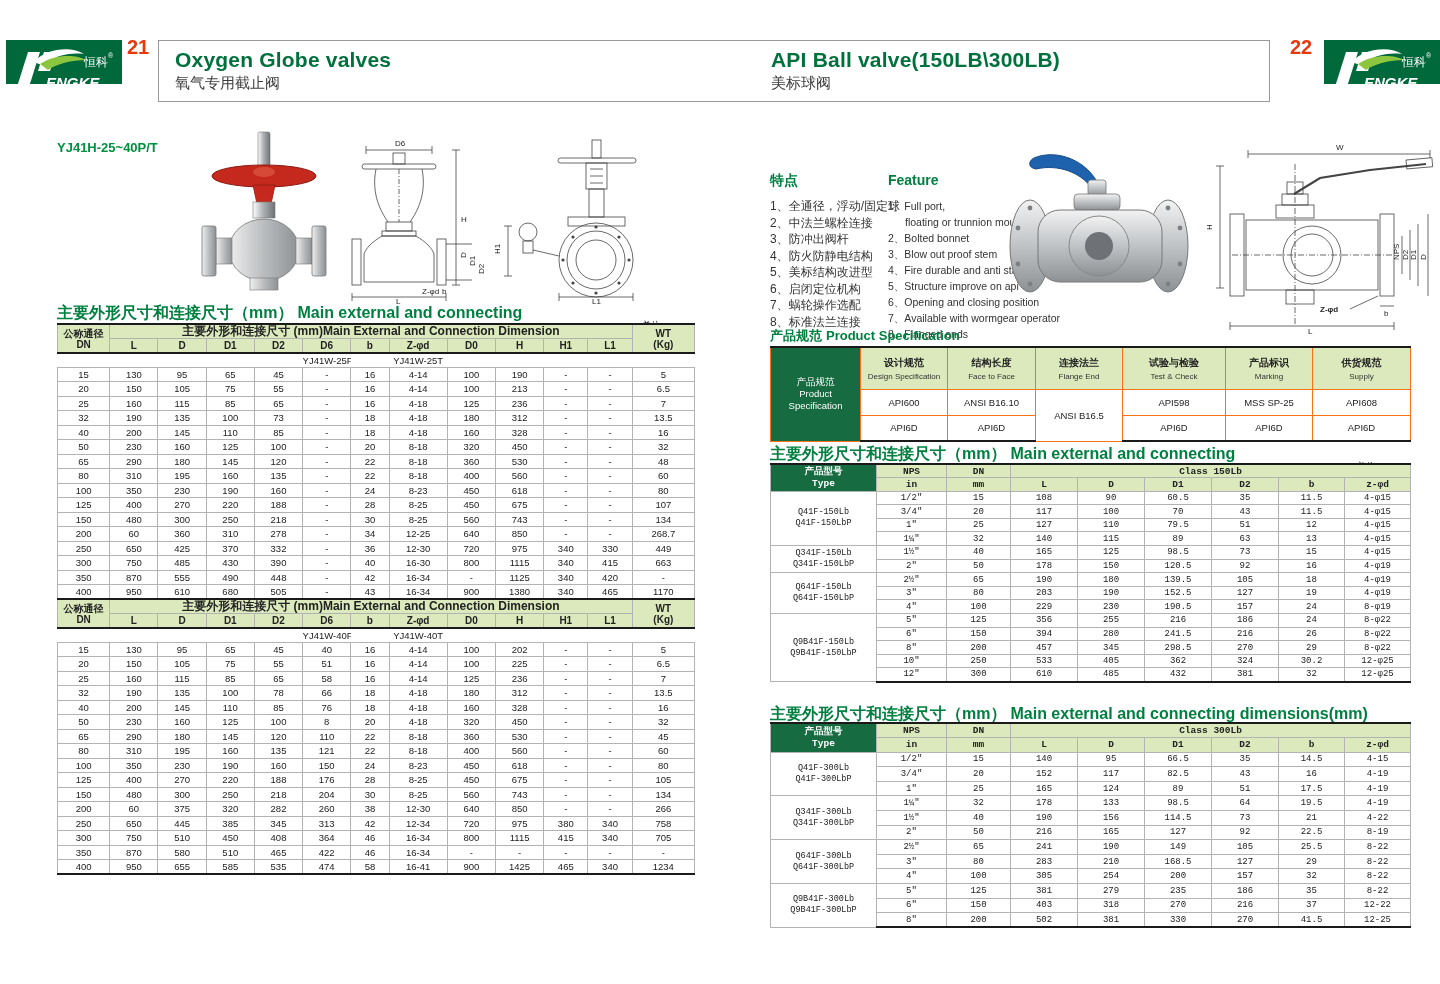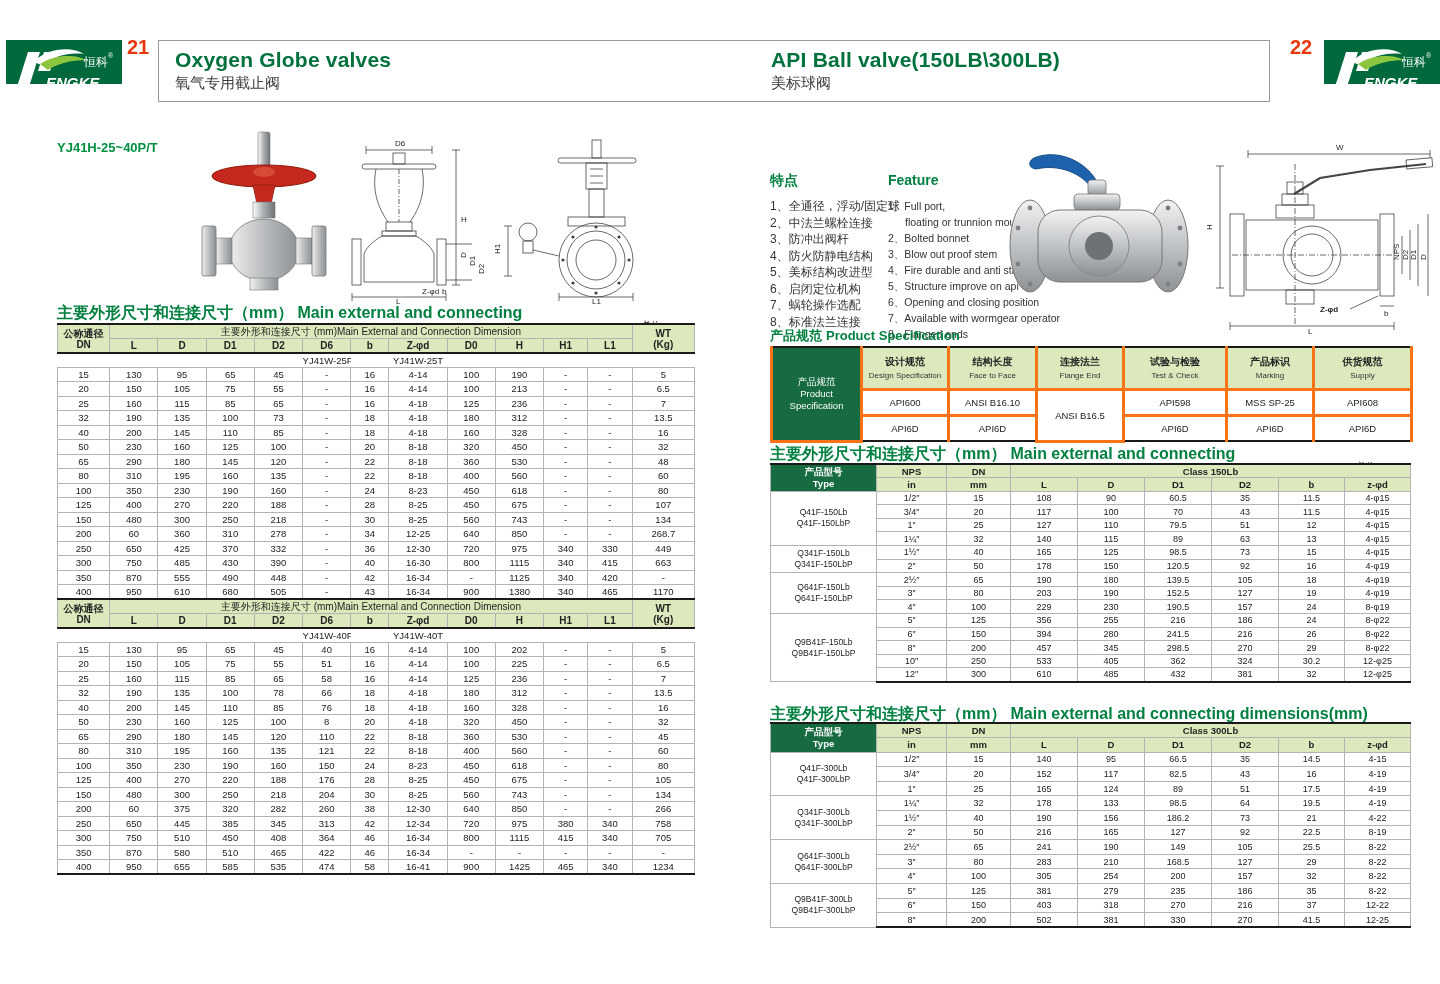--- a/index.html
+++ b/index.html
@@ -19,36 +19,36 @@
   .sec-title-zh, .sec-title-en { color:#008040; font-size:16px; font-weight:bold; }
   .sec-title-en { margin-left:4px; }
   .unit-label { color:#222; font-size:9px; }
 
   
   table { border-collapse:collapse; table-layout:fixed; }
   td { overflow:hidden; }
   .dims { width:638px; }
   .dims td { border:1px solid #b3b3b3; text-align:center; font-size:9.5px; color:#222; height:14.5px; white-space:nowrap; padding:0; }
   .dims td.hdr { background:#DCE9BD; }
-  .dims td.h1 { border-top:2px solid #1a1a1a; font-weight:normal; font-size:10px; line-height:11px; }
+  .dims td.h1 { border-top:2px solid #1a1a1a; font-weight:bold; font-size:12px; line-height:11px; }
   .dims td.h2, .dims td.h2b { border-bottom:2px solid #1a1a1a; font-weight:bold; font-size:10px; }
   .dims tr.model-row td { border-left:none; border-right:none; height:14px; }
   .dims tr:last-child td { border-bottom:2px solid #1a1a1a; }
 
   .spec { width:640px; }
-  .spec td { border:3px solid #f97316; text-align:center; font-size:9.5px; color:#222; padding:2px 1px; }
+  .spec td { border:1px solid #f97316; text-align:center; font-size:9.5px; color:#222; padding:2px 1px; }
   .spec td.hdr { background:#DCE9BD; height:42px; }
   .spec td.hdr .zh { font-weight:bold; font-size:10px; }
   .spec td.hdr .en { font-size:8px; color:#333; }
   .spec td.dark { background:#176B41; color:#fff; font-size:9.5px; line-height:12px; }
   .spec tr.dat td { height:26px; }
   .spec tr:first-child td { border-top:2px solid #1a1a1a; }
   .spec tr:last-child td { border-bottom:2px solid #1a1a1a; }
 
-  .rtab { width:640px; }
+  .rtab { width:640px;font-family:Liberation Mono, monospace; }
   .rtab td { border:1px solid #b3b3b3; text-align:center; font-size:9px; color:#222; white-space:nowrap; padding:0; }
   .rtab td.hdr { background:#DCE9BD; font-weight:bold; font-size:9.5px; height:16px; }
   .rtab td.dark { background:#176B41; color:#fff; font-size:9.5px; font-weight:bold; line-height:12px; }
   .rtab tr:first-child td { border-top:2px solid #1a1a1a; }
   .rtab tr:last-child td { border-bottom:2px solid #1a1a1a; }
   .rtab td.type-cell { font-size:8.5px; line-height:11px; }
   #t150 td { height:13.6px; }
   #t300 td { height:14.6px; }
 
   
@@ -1157,21 +1157,21 @@
         <td>98.5</td>
         <td>64</td>
         <td>19.5</td>
         <td>4-19</td>
       </tr>
       <tr>
         <td>1½″</td>
         <td>40</td>
         <td>190</td>
         <td>156</td>
-        <td>186.2</td>
+        <td>114.5</td>
         <td>73</td>
         <td>21</td>
         <td>4-22</td>
       </tr>
       <tr>
         <td>2″</td>
         <td>50</td>
         <td>216</td>
         <td>165</td>
         <td>127</td>

